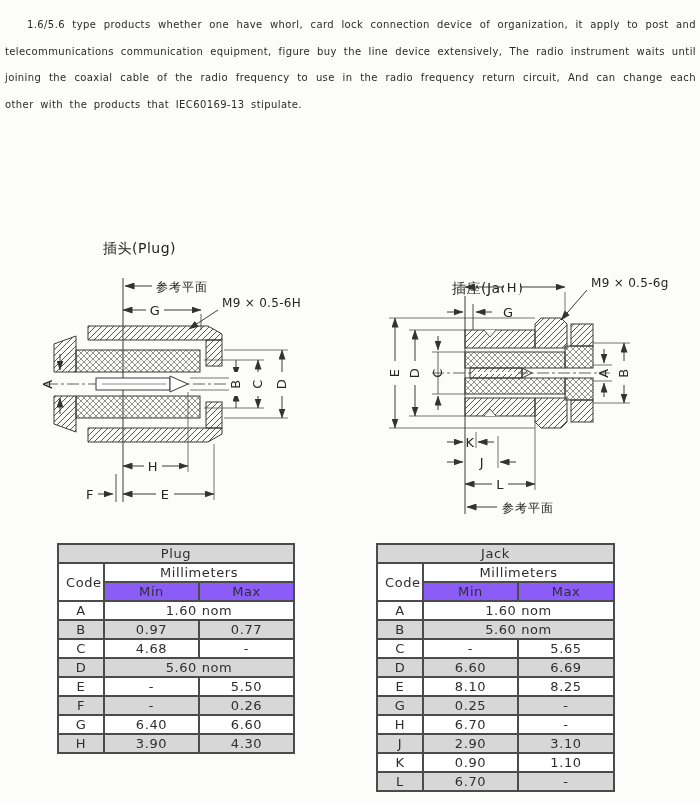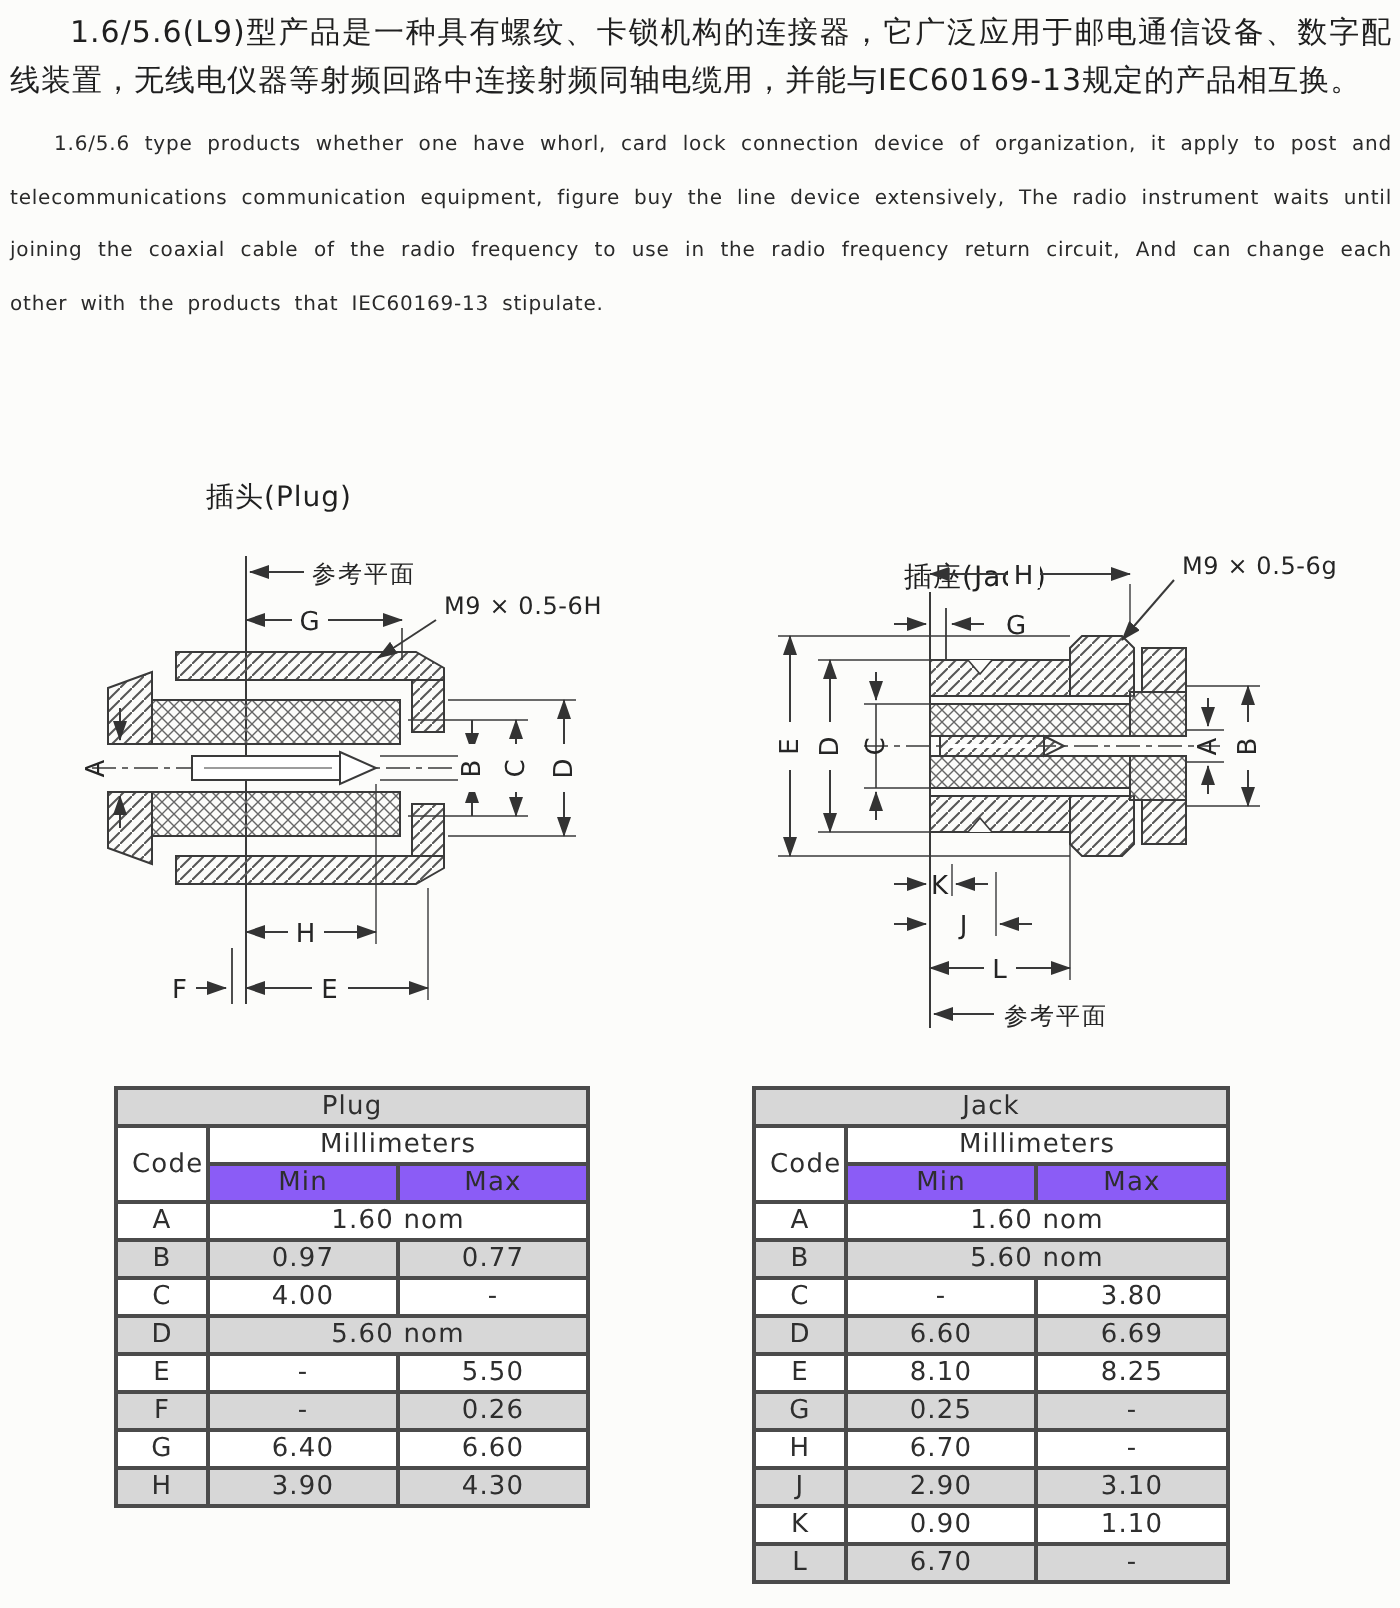--- a/index.html
+++ b/index.html
@@ -27,21 +27,20 @@
   .dim-table .title-cell{background:#d7d7d7;}
   .dim-table thead tr.mm-row th{background:#8b5cf6;}
   .dim-table tbody tr:nth-child(even){background:#d7d7d7;}
 </style>
 </head>
 <body>
 
 <div class="page">
 
   <div class="intro">
-    <p class="zh">1.6/5.6(L9)型产品是一种具有螺纹、卡锁机构的连接器，它广泛应用于邮电通信设备、数字配线装置，无线电仪器等射频回路中连接射频同轴电缆用，并能与IEC60169-13规定的产品相互换。</p>
     <p class="en">1.6/5.6 type products whether one have whorl, card lock connection device of organization, it apply to post and telecommunications communication equipment, figure buy the line device extensively, The radio instrument waits until joining the coaxial cable of the radio frequency to use in the radio frequency return circuit, And can change each other with the products that IEC60169-13 stipulate.</p>
   </div>
 
 
   <div class="fig-title plug">插头(Plug)</div>
   <div class="fig-title jack">插座(Jack)</div>
 
   <svg class="drawing plug-svg" width="348" height="268" viewBox="0 0 348 268">
     <defs>
       <pattern id="ph1" width="6" height="6" patternUnits="userSpaceOnUse">
@@ -254,21 +253,21 @@
           <td>A</td>
           <td colspan="2">1.60 nom</td>
         </tr>
         <tr>
           <td>B</td>
           <td>0.97</td>
           <td>0.77</td>
         </tr>
         <tr>
           <td>C</td>
-          <td>4.00</td>
+          <td>4.68</td>
           <td>-</td>
         </tr>
         <tr>
           <td>D</td>
           <td colspan="2">5.60 nom</td>
         </tr>
         <tr>
           <td>E</td>
           <td>-</td>
           <td>5.50</td>
@@ -315,21 +314,21 @@
           <td>A</td>
           <td colspan="2">1.60 nom</td>
         </tr>
         <tr>
           <td>B</td>
           <td colspan="2">5.60 nom</td>
         </tr>
         <tr>
           <td>C</td>
           <td>-</td>
-          <td>3.80</td>
+          <td>5.65</td>
         </tr>
         <tr>
           <td>D</td>
           <td>6.60</td>
           <td>6.69</td>
         </tr>
         <tr>
           <td>E</td>
           <td>8.10</td>
           <td>8.25</td>

